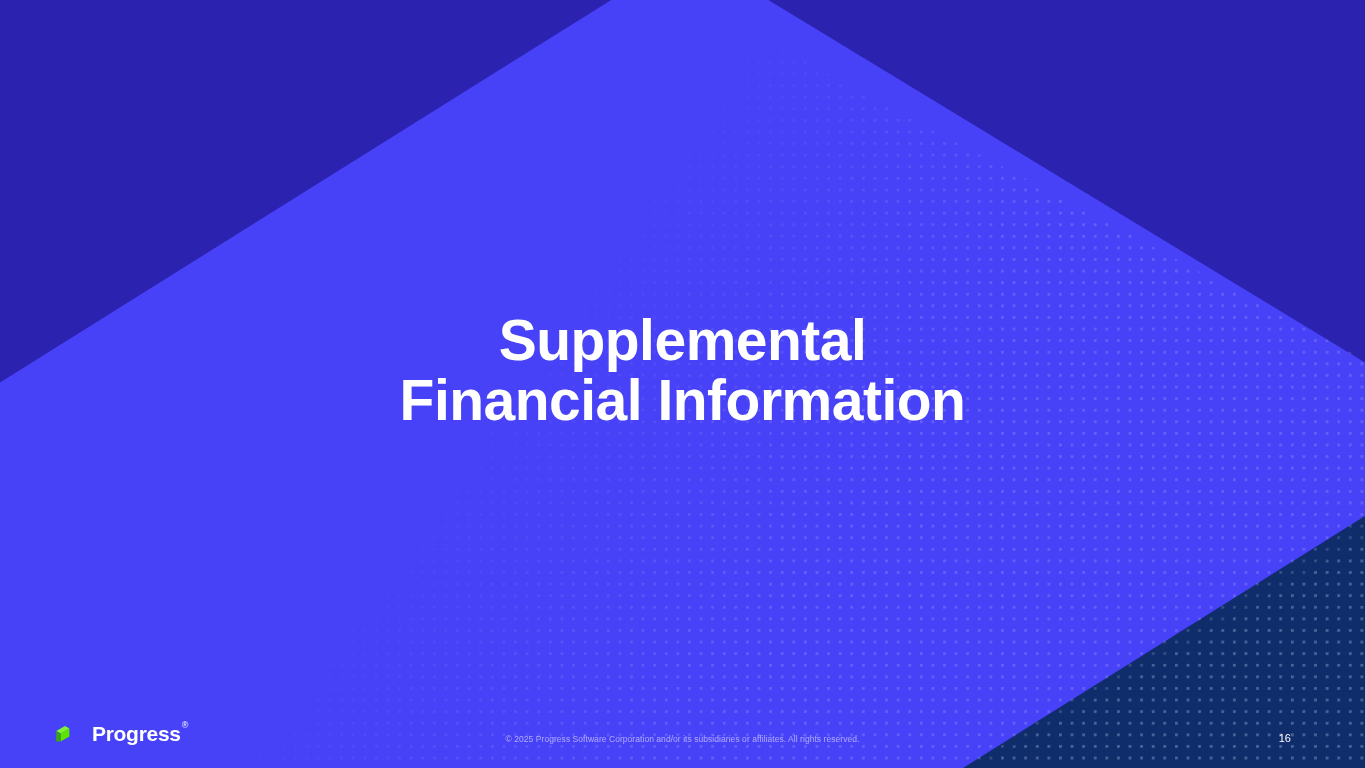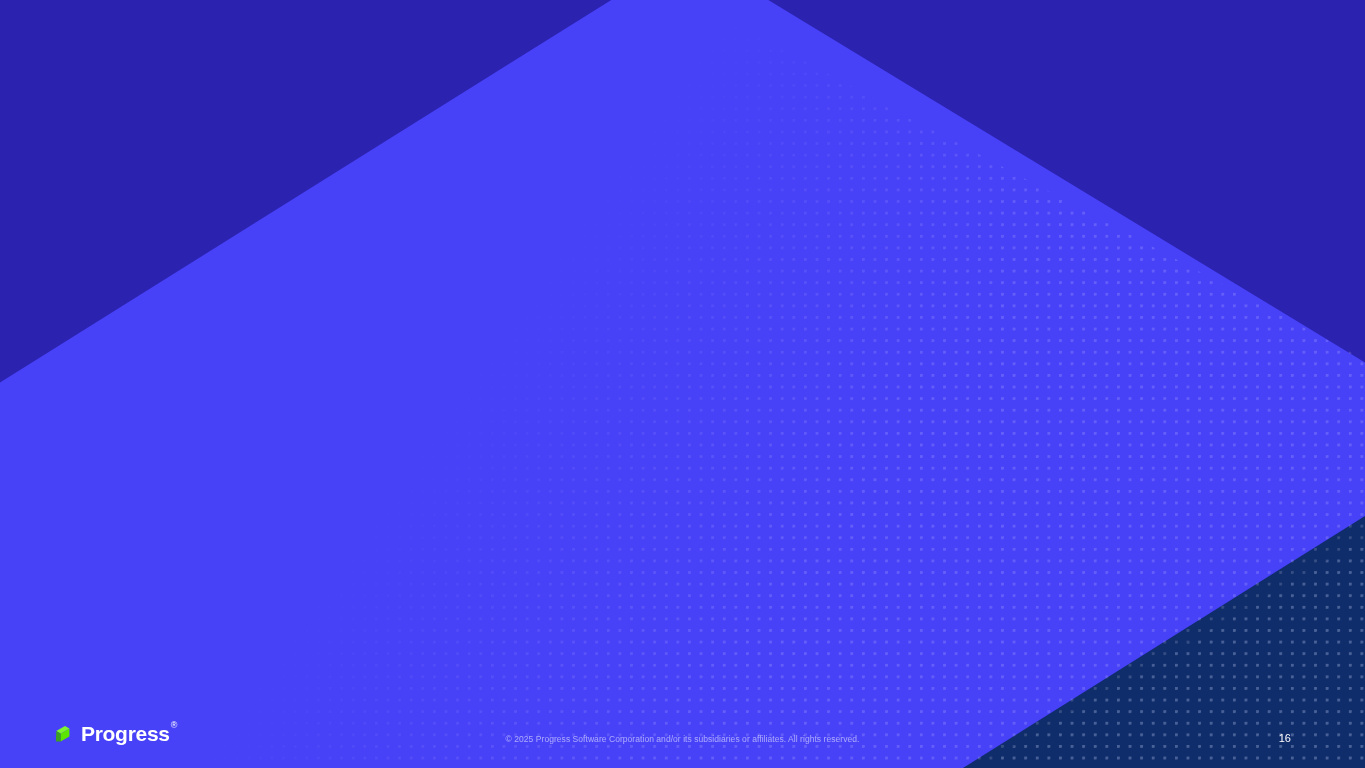--- a/index.html
+++ b/index.html
@@ -61,21 +61,21 @@
     white-space: pre-line;
   }
 
   
   #logo {
     position: absolute;
     left: 52px;
     top: 722px;
     display: flex;
     align-items: center;
-    gap: 7px;
+    gap: 18px;
   }
   #logo-mark { display: block; }
   #logo-wordmark {
     color: #ffffff;
     font-size: 21px;
     font-weight: bold;
     letter-spacing: -0.3px;
     position: relative;
   }
   #logo-tm {
@@ -130,20 +130,22 @@
                L 1430 820
                L -60 820 Z" fill="#4741F8"></path>
 
       <path d="M 1365 516 L 1365 768 L 963 768 Z" fill="#0F2C6B"></path>
     </g>
   </svg>
 
   <div class="dotlayer" id="dots-light"></div>
   <div class="dotlayer" id="dots-dark"></div>
 
+  <div id="title-block">Supplemental
+Financial Information</div>
 
   <div id="logo">
     <svg id="logo-mark" width="22" height="22" viewBox="0 0 22 22" aria-hidden="true">
       <polygon points="4,13.2 8.6,10.6 8.6,18.6 4,18.6" fill="#3C9E22"></polygon>
       <polygon points="8.6,10.6 17.4,5.6 17.4,13.6 8.6,18.6" fill="#5CE500"></polygon>
       <polygon points="8.6,10.6 17.4,5.6 13.0,3.0 4.2,8.0" fill="#7CF52E"></polygon>
       <polygon points="4.2,8.0 8.6,10.6 8.6,18.6 4.2,16.0" fill="#3C9E22"></polygon>
     </svg>
     <span id="logo-wordmark"><span>Progress</span><span id="logo-tm">®</span></span>
   </div>

